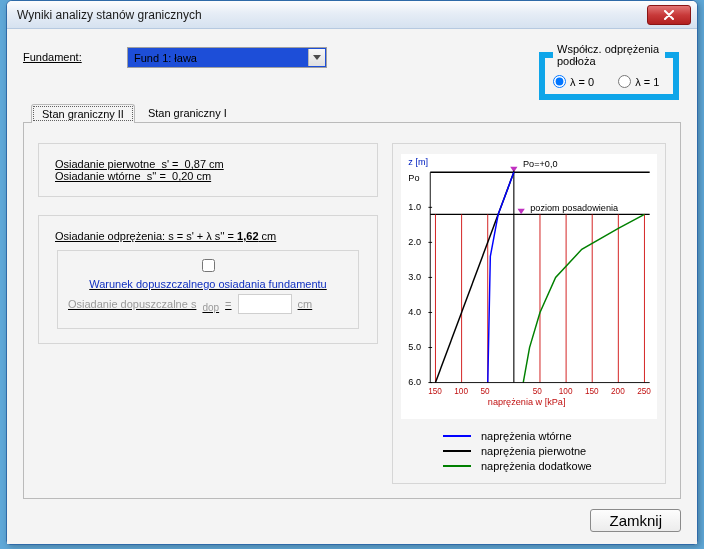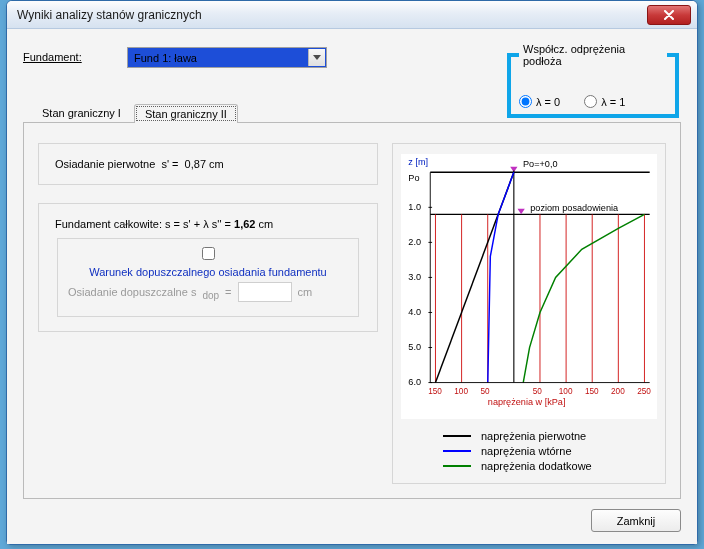--- a/index.html
+++ b/index.html
@@ -64,27 +64,27 @@
     position: absolute; right: 1px; top: 1px; bottom: 1px;
     width: 17px;
     background: linear-gradient(#f7f7f7, #e0e0e0);
     border-left: 1px solid #b8b8b8;
     display: flex; align-items: center; justify-content: center;
   }
   .combo .combo-btn svg { width: 8px; height: 5px; }
   fieldset.relief {
     position: absolute;
     right: 16px; top: 14px;
-    width: 172px;
-    border: 4px solid #0ea5e9;
+    width: 140px;
+    border: 6px solid #0ea5e9;
     padding: 8px 8px 6px 8px;
     font-size: 11px;
   }
   fieldset.relief legend { padding: 0 4px; color: #000; }
-  .radios { display: flex; gap: 24px; margin-top: 20px; }
+  .radios { display: flex; gap: 24px; margin-top: 0; }
   .radio { display: flex; align-items: center; gap: 4px; }
   .radio input { margin: 0; }
 
   .tabs { margin-top: 34px; display: flex; align-items: flex-end; gap: 2px; padding-left: 8px;}
   .tab {
     border: 1px solid #bababa;
     border-bottom: none;
     background: #f4f4f4;
     padding: 3px 10px 3px 10px;
     border-radius: 3px 3px 0 0;
@@ -99,20 +99,21 @@
     flex: 1;
     padding: 20px 14px 14px 14px;
     display: flex;
     gap: 14px;
   }
   .left-col { width: 340px; display: flex; flex-direction: column; gap: 18px; }
   .panel {
     border: 1px solid #d6d6d6;
     padding: 14px 16px;
     background: #f4f4f4;
+    text-decoration: underline;
   }
   .panel .line { white-space: pre; }
   .bold { font-weight: bold; }
   .group {
     border: 1px solid #d6d6d6;
     padding: 8px 10px 14px 10px;
     margin-top: 8px;
   }
   .group legend { padding: 0 4px; }
   .chk-row { display: flex; align-items: center; gap: 6px; color: #1030c0; flex-direction: column; }
@@ -147,21 +148,21 @@
 
   .footer { display: flex; justify-content: flex-end; padding-top: 10px; }
   .btn {
     min-width: 90px; height: 23px;
     background: linear-gradient(#fdfdfd, #ececec);
     border: 1px solid #8a8a8a;
     border-radius: 3px;
     padding: 0 18px;
     cursor: pointer;
     font-family: inherit;
-    font-size: 11px;
+    font-size: 15px;
   }
 </style>
 </head>
 <body>
 
 <div class="window">
   <div class="titlebar">
     <div class="title">Wyniki analizy stanów granicznych</div>
     <div class="close-btn">
       <svg width="12" height="10" viewBox="0 0 12 10">
@@ -192,35 +193,36 @@
           <span>λ = 0</span>
         </label>
         <label class="radio">
           <input type="radio" name="lam" style="">
           <span>λ = 1</span>
         </label>
       </div>
     </fieldset>
 
     <div class="tabs">
+      <div class="tab active"><span>Stan graniczny II</span></div>
       <div class="tab inactive"><span>Stan graniczny I</span></div>
-      <div class="tab active"><span>Stan graniczny II</span></div>
     </div>
 
     <div class="tab-body">
 
       <div class="left-col">
 
         <div class="panel">
           <div class="line">Osiadanie pierwotne  s' =  0,87 cm</div>
+          <div class="line">Osiadanie wtórne  s'' =  0,20 cm</div>
         </div>
 
         <div class="panel">
           <div>
-            <span>Fundament całkowite:  s = s' + λ s'' = </span><span class="bold">1,62</span><span> cm</span>
+            <span>Osiadanie odprężenia:  s = s' + λ s'' = </span><span class="bold">1,62</span><span> cm</span>
           </div>
 
           <fieldset class="group">
             <legend style="padding:0"></legend>
             <div class="chk-row">
               <input type="checkbox" style="">
               <span>Warunek dopuszczalnego osiadania fundamentu</span>
             </div>
             <div class="allow-row">
               <span>Osiadanie dopuszczalne   s</span>
@@ -277,26 +279,26 @@
               <text x="95" y="274" font-size="10" fill="#c01010">naprężenia w [kPa]</text>
               <path d="M123.4 20.0 L37.7 250.0" fill="none" stroke="#000000" stroke-width="1.6"></path>
               <path d="M123.4 20.0 L106.3 66.0 L97.7 112.0 L94.9 250.0" fill="none" stroke="#0000ff" stroke-width="1.6"></path>
               <path d="M266.3 66.0 L237.7 81.3 L197.7 104.3 L169.1 135.0 L152.0 173.3 L140.6 211.7 L133.7 250.0" fill="none" stroke="#008000" stroke-width="1.6"></path>
               <line x1="32" y1="250" x2="272" y2="250" stroke="#000"></line>
               <line x1="32" y1="20" x2="32" y2="250" stroke="#000"></line>
             </svg>
         </div>
         <div class="legend">
           <div class="lrow">
+              <div class="swatch" style="background:#00f"></div>
+              <span>naprężenia wtórne</span>
+            </div>
+          <div class="lrow">
               <div class="swatch" style="background:#000"></div>
               <span>naprężenia pierwotne</span>
-            </div>
-          <div class="lrow">
-              <div class="swatch" style="background:#00f"></div>
-              <span>naprężenia wtórne</span>
             </div>
           <div class="lrow">
               <div class="swatch" style="background:#008000"></div>
               <span>naprężenia dodatkowe</span>
             </div>
         </div>
       </div>
 
     </div>
 

